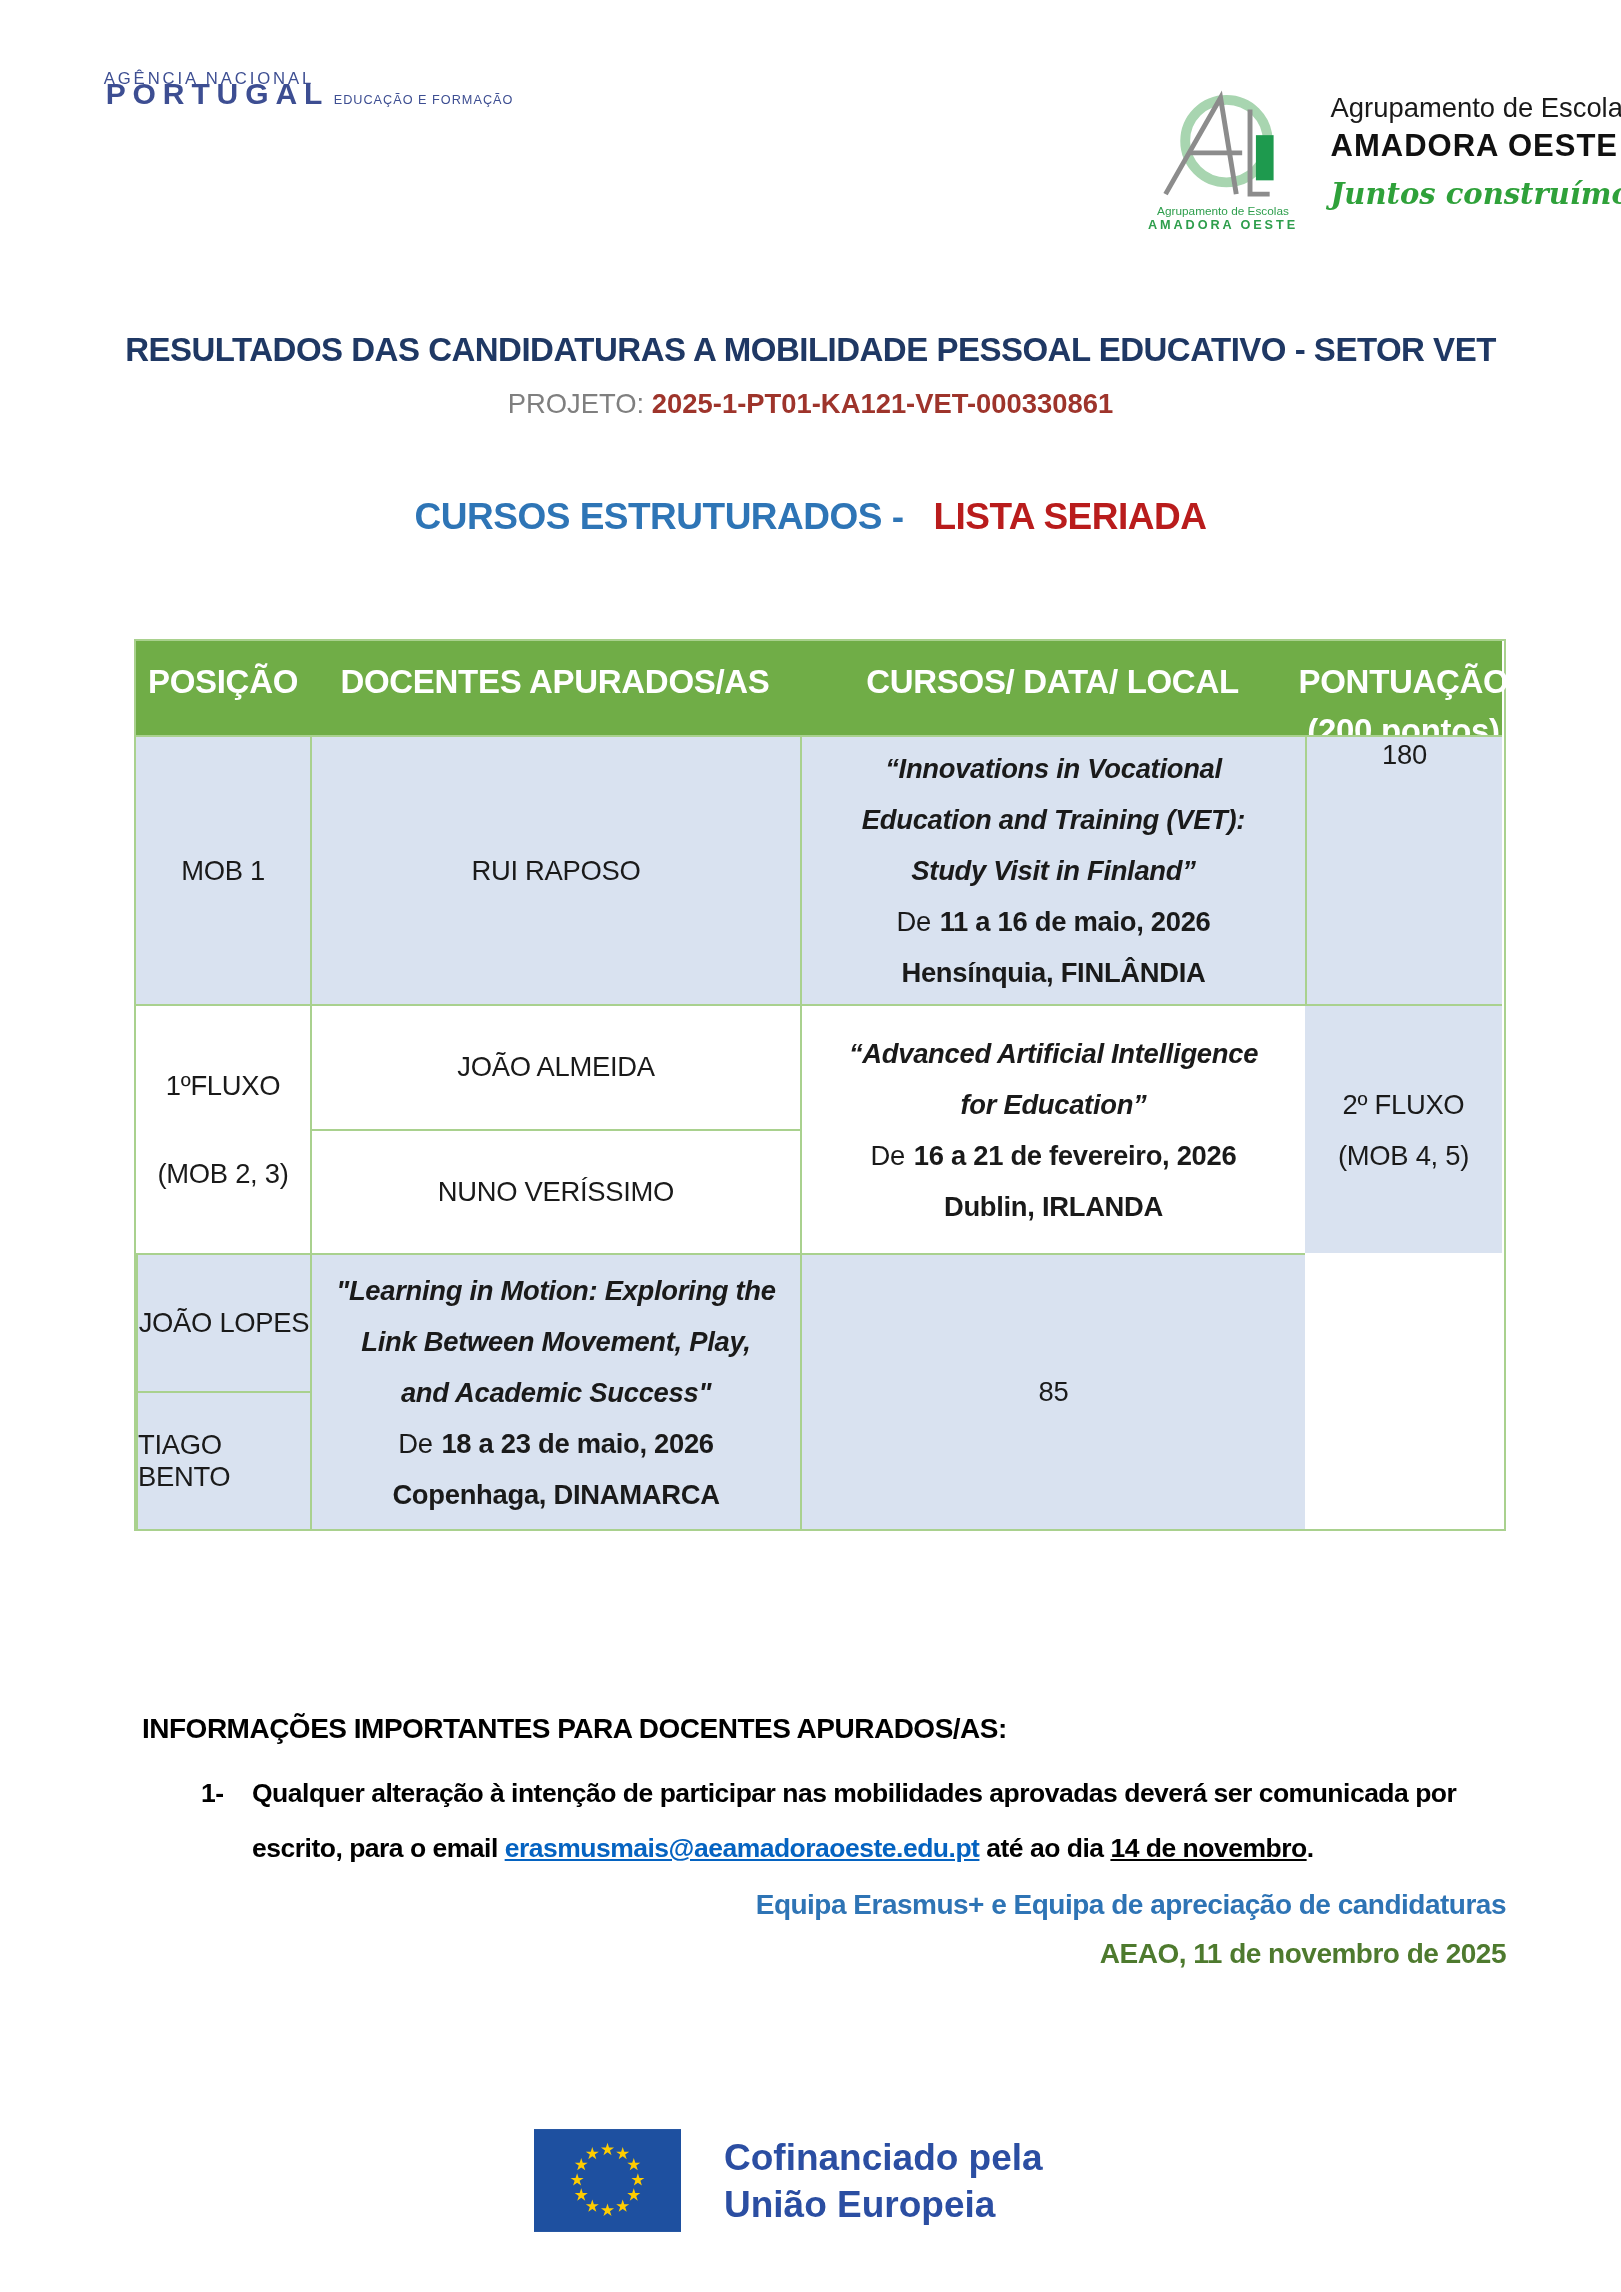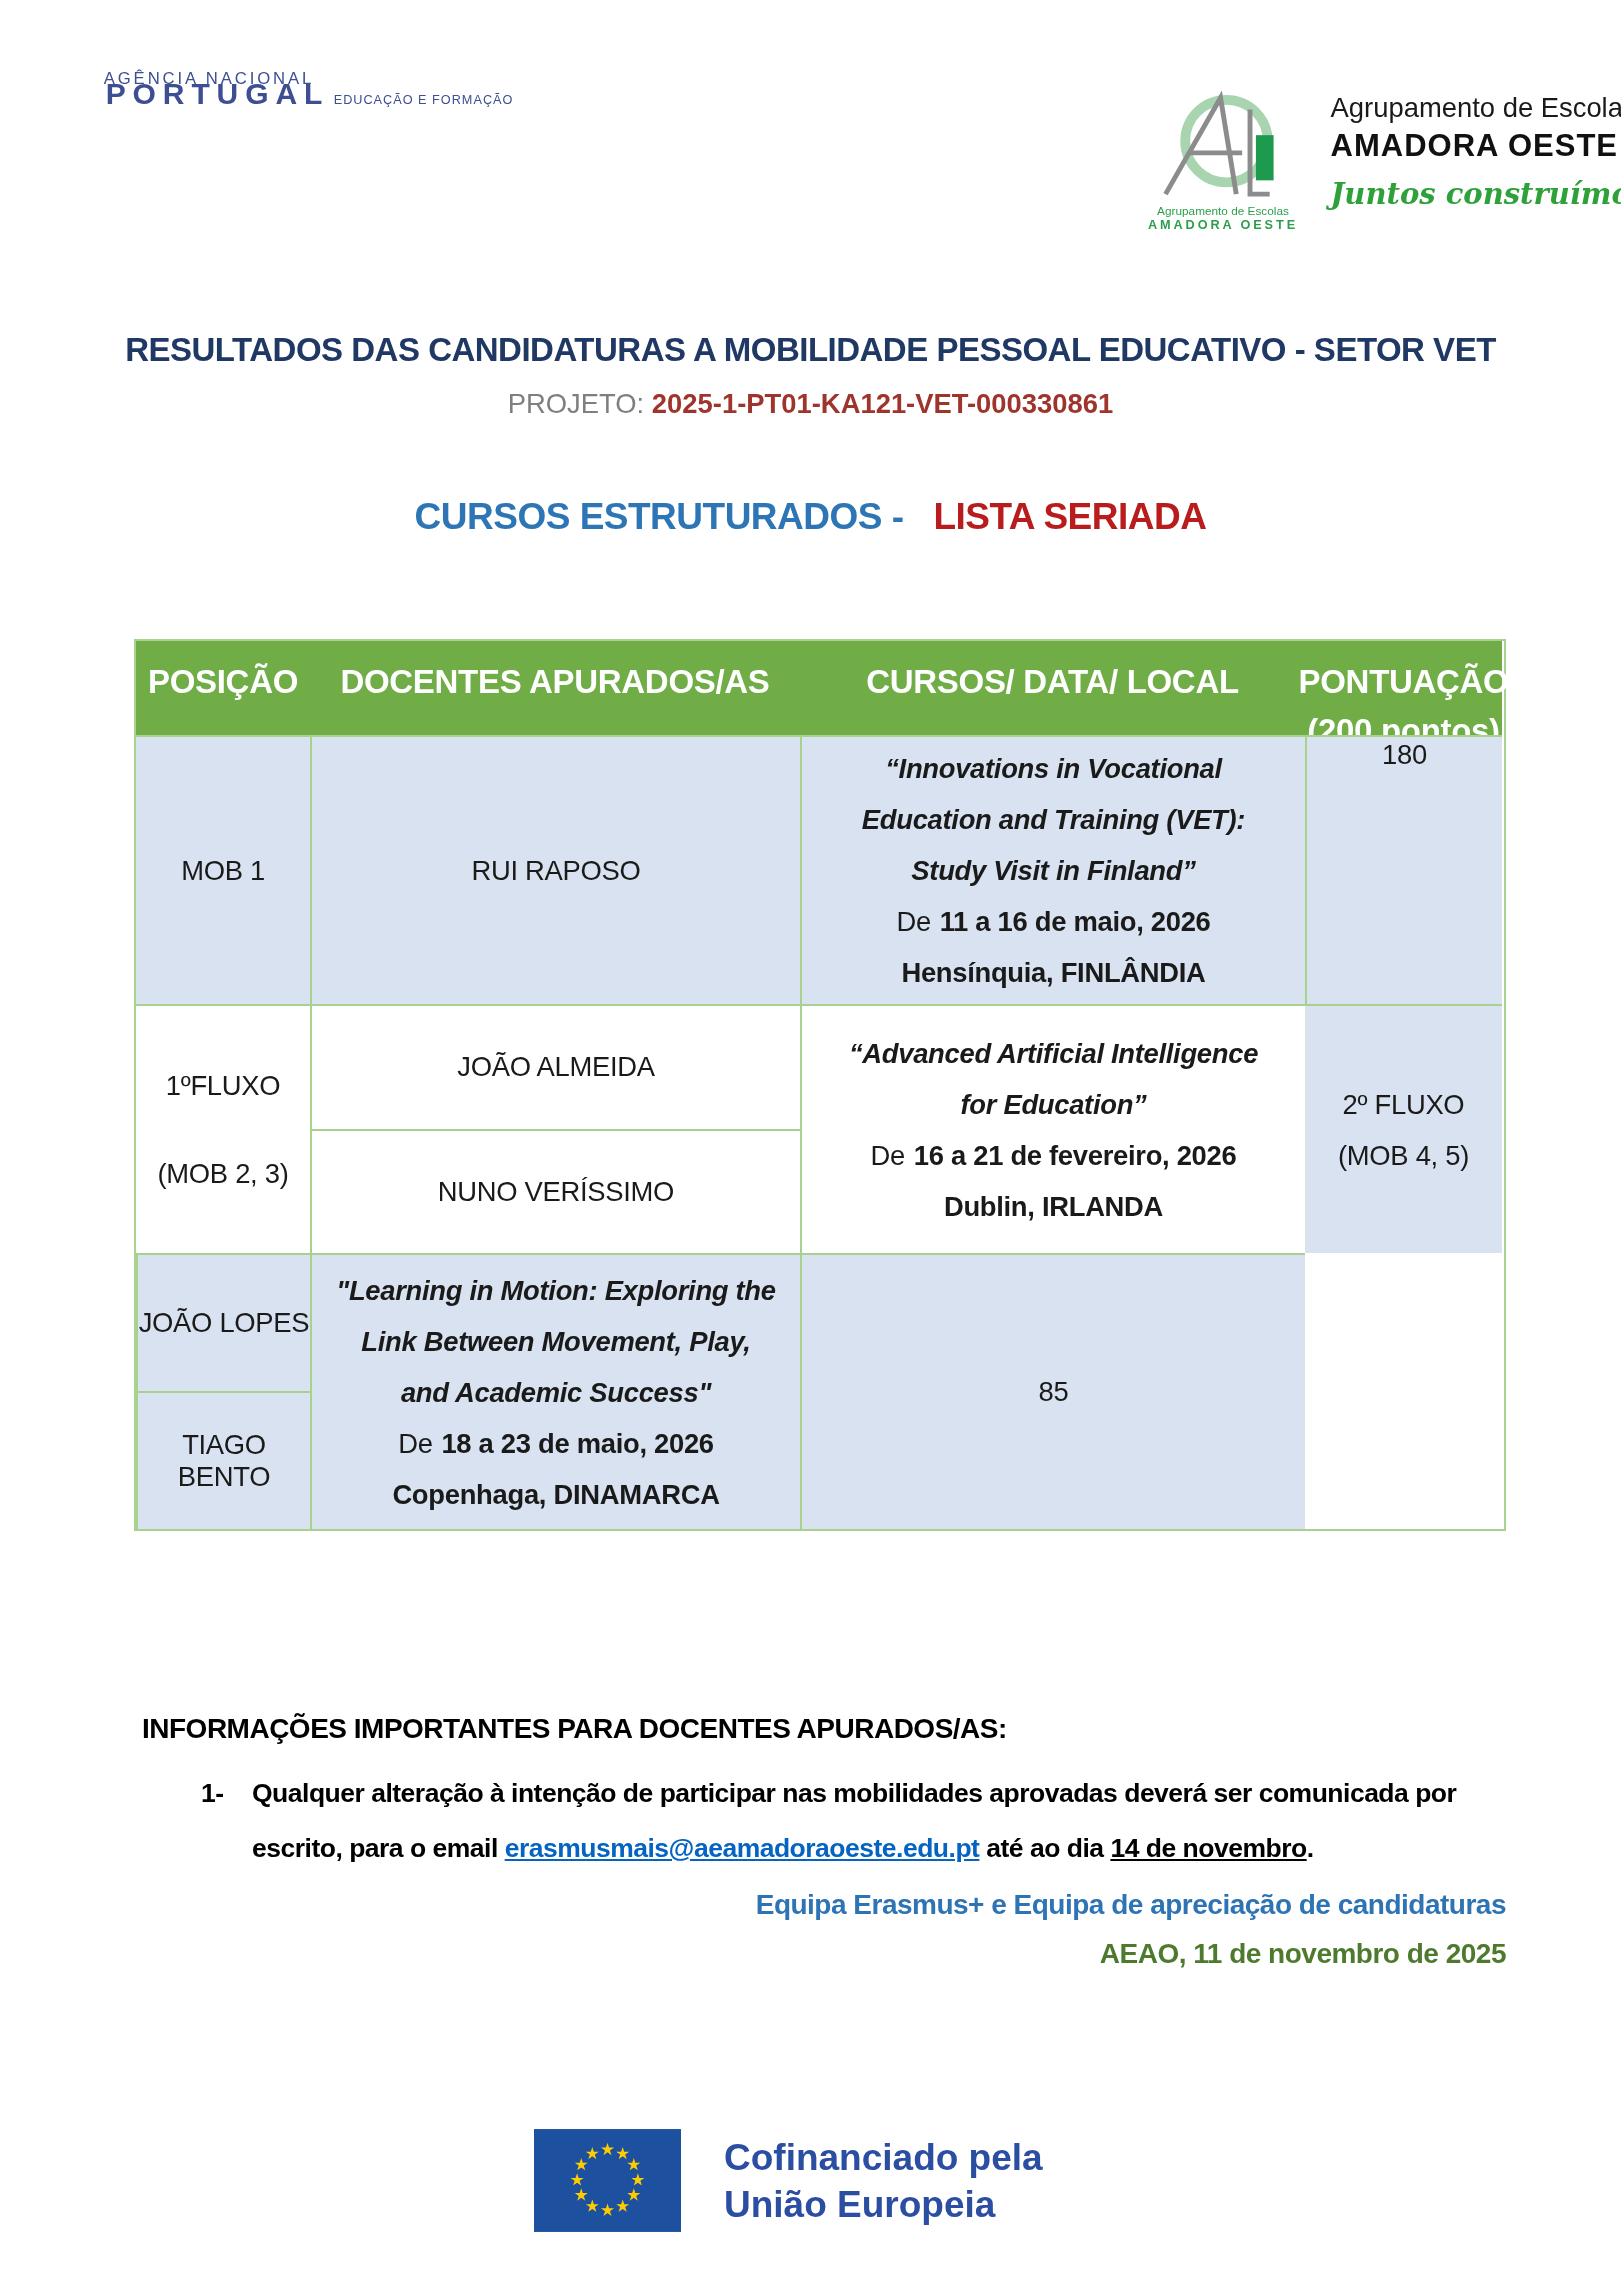--- a/index.html
+++ b/index.html
@@ -46,21 +46,21 @@
     position:absolute; left:134px; top:639px; width:1372px;
     display:grid;
     grid-template-columns:174px 490px 505px 197px;
     grid-template-rows:94px 269px 249px 276px;
     border:2.9px solid #A9D18E;
     box-sizing:border-box;
     font-size:27.4px; letter-spacing:-0.3px;
   }
   .th { background:#70AD47; color:#ffffff; font-weight:bold; font-size:33px;
         display:flex; flex-direction:column; align-items:center; padding-top:15.7px; line-height:49px; }
-  .cell { display:flex; align-items:center; justify-content:center; text-align:center;
+  .cell { display:flex; align-items:center; justify-content:center; 
           border-top:2.9px solid #A9D18E; box-sizing:border-box; }
   .bl { border-left:2.9px solid #A9D18E; }
   .bg-blue { background:#D9E2F0; }
   .bg-white { background:#ffffff; }
   .pos-cell { font-weight:normal; flex-direction:column; line-height:51px; }
   .pos-gap { height:37px; }
   .teachers-split { flex-direction:column; align-items:stretch; padding:0; }
   .sub-cell { flex:1; display:flex; align-items:center; justify-content:center; }
   .sub-cell.first { border-bottom:2.9px solid #A9D18E; box-sizing:border-box; }
   .course-cell { flex-direction:column; line-height:51px; }

